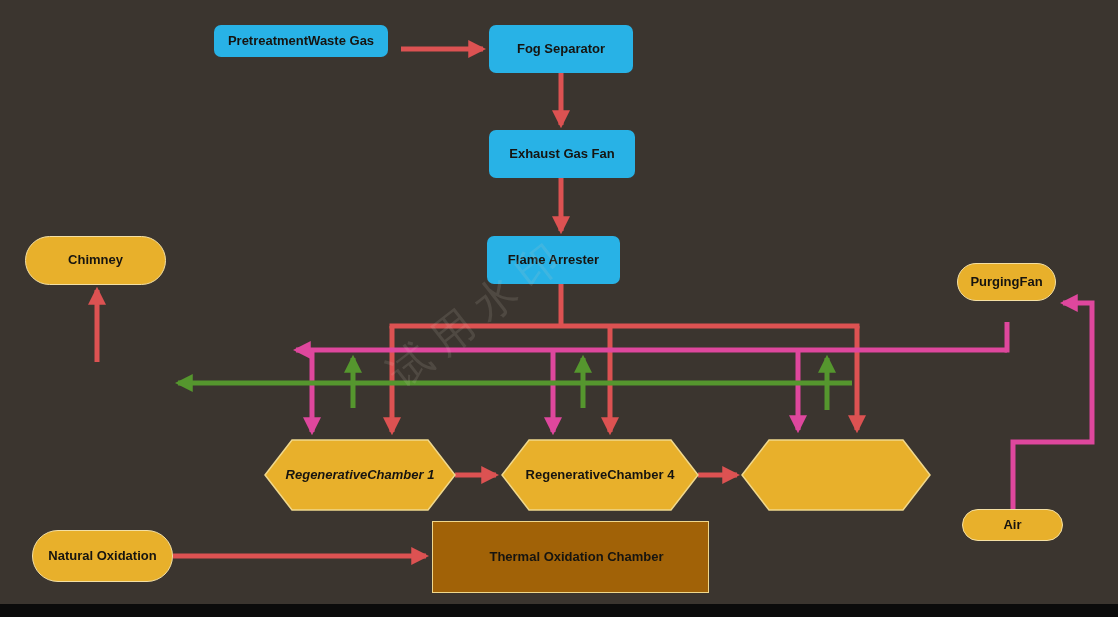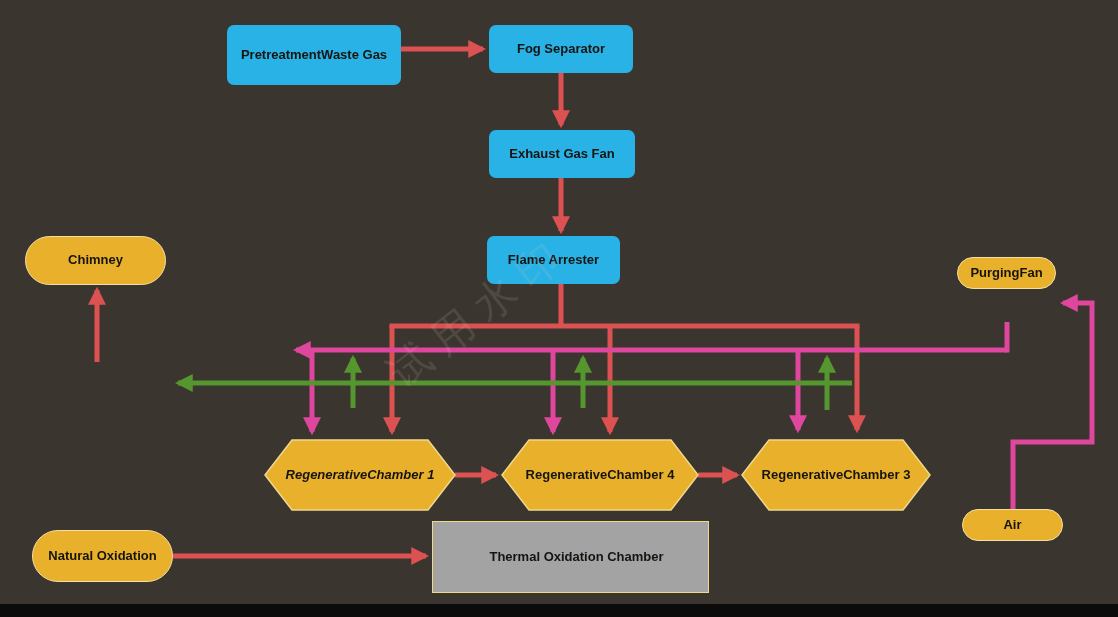--- a/index.html
+++ b/index.html
@@ -10,21 +10,21 @@
   }
   svg{position:absolute;left:0;top:0;}
   .node{
     position:absolute;display:flex;align-items:center;justify-content:center;
     font-weight:700;font-size:13px;color:#161410;text-align:center;line-height:1.15;
     box-sizing:border-box;
   }
   .proc{background:#28B2E6;border-radius:7px;}
   .pill{background:#E8B02B;border:1.5px solid #F3DFA4;border-radius:26px;}
   .hexlabel{background:transparent;}
-  .tocrect{background:#a3a3a3;border:1.5px solid #F0D88C;padding-left:12px;}
+  .tocrect{background:#a16207;border:1.5px solid #F0D88C;padding-left:12px;}
   .watermark{
     position:absolute;left:362px;top:258px;width:300px;
     transform:rotate(-38deg);transform-origin:center;
     font-size:42px;letter-spacing:12px;white-space:nowrap;
     color:#D8D0C0;opacity:0.13;pointer-events:none;
   }
   .letterbox{
     position:absolute;left:0;bottom:0;width:1118px;height:13px;background:#0B0B0B;
   }
 </style>
@@ -77,41 +77,40 @@
       <path d="M827 410 V358" marker-end="url(#ar-grn)"></path>
     </g>
 
     <g fill="#E8B02B" stroke="#F0D88C" stroke-width="1.5">
       <polygon points="265,475 292,440 428,440 455,475 428,510 292,510"></polygon>
       <polygon points="502,475 529,440 671,440 698,475 671,510 529,510"></polygon>
       <polygon points="742,475 769,440 903,440 930,475 903,510 769,510"></polygon>
     </g>
   </svg>
 
-  <div class="node proc" style="left:227px;top:25px;width:174px;height:60px;">PretreatmentWaste Gas</div>
+  <div class="node proc" style="left:214px;top:25px;width:174px;height:32px;">PretreatmentWaste Gas</div>
 
   <div class="node proc" style="left:489px;top:130px;width:146px;height:48px;">Exhaust Gas Fan</div>
 
   <div class="node proc" style="left:489px;top:25px;width:144px;height:48px;">Fog Separator</div>
 
   <div class="node proc" style="left:487px;top:236px;width:133px;height:48px;">Flame Arrester</div>
 
   <div class="node pill" style="left:25px;top:236px;width:141px;height:49px;text-align:center;">Chimney</div>
 
 
-  <div class="node pill" style="left:957px;top:257px;width:99px;height:32px;">PurgingFan</div>
+  <div class="node pill" style="left:957px;top:263px;width:99px;height:38px;">PurgingFan</div>
 
   <div class="node pill" style="left:962px;top:509px;width:101px;height:32px;">Air</div>
 
   <div class="node pill" style="left:32px;top:530px;width:141px;height:52px;">Natural Oxidation</div>
 
   <div class="node hexlabel" style="left:265px;top:440px;width:190px;height:70px;font-style:italic;">RegenerativeChamber 1</div>
 
   <div class="node hexlabel" style="left:502px;top:440px;width:196px;height:70px;">RegenerativeChamber 4</div>
 
-  <div class="node hexlabel" style="left:742px;top:440px;width:188px;height:70px;">RegenerativeChamber 3</div>
 
   <div class="node tocrect" style="left:432px;top:521px;width:277px;height:72px;">Thermal Oxidation Chamber</div>
 
   <div class="watermark">试用水印</div>
 
   <div class="letterbox"></div>
 </div>
 
 </body></html>

